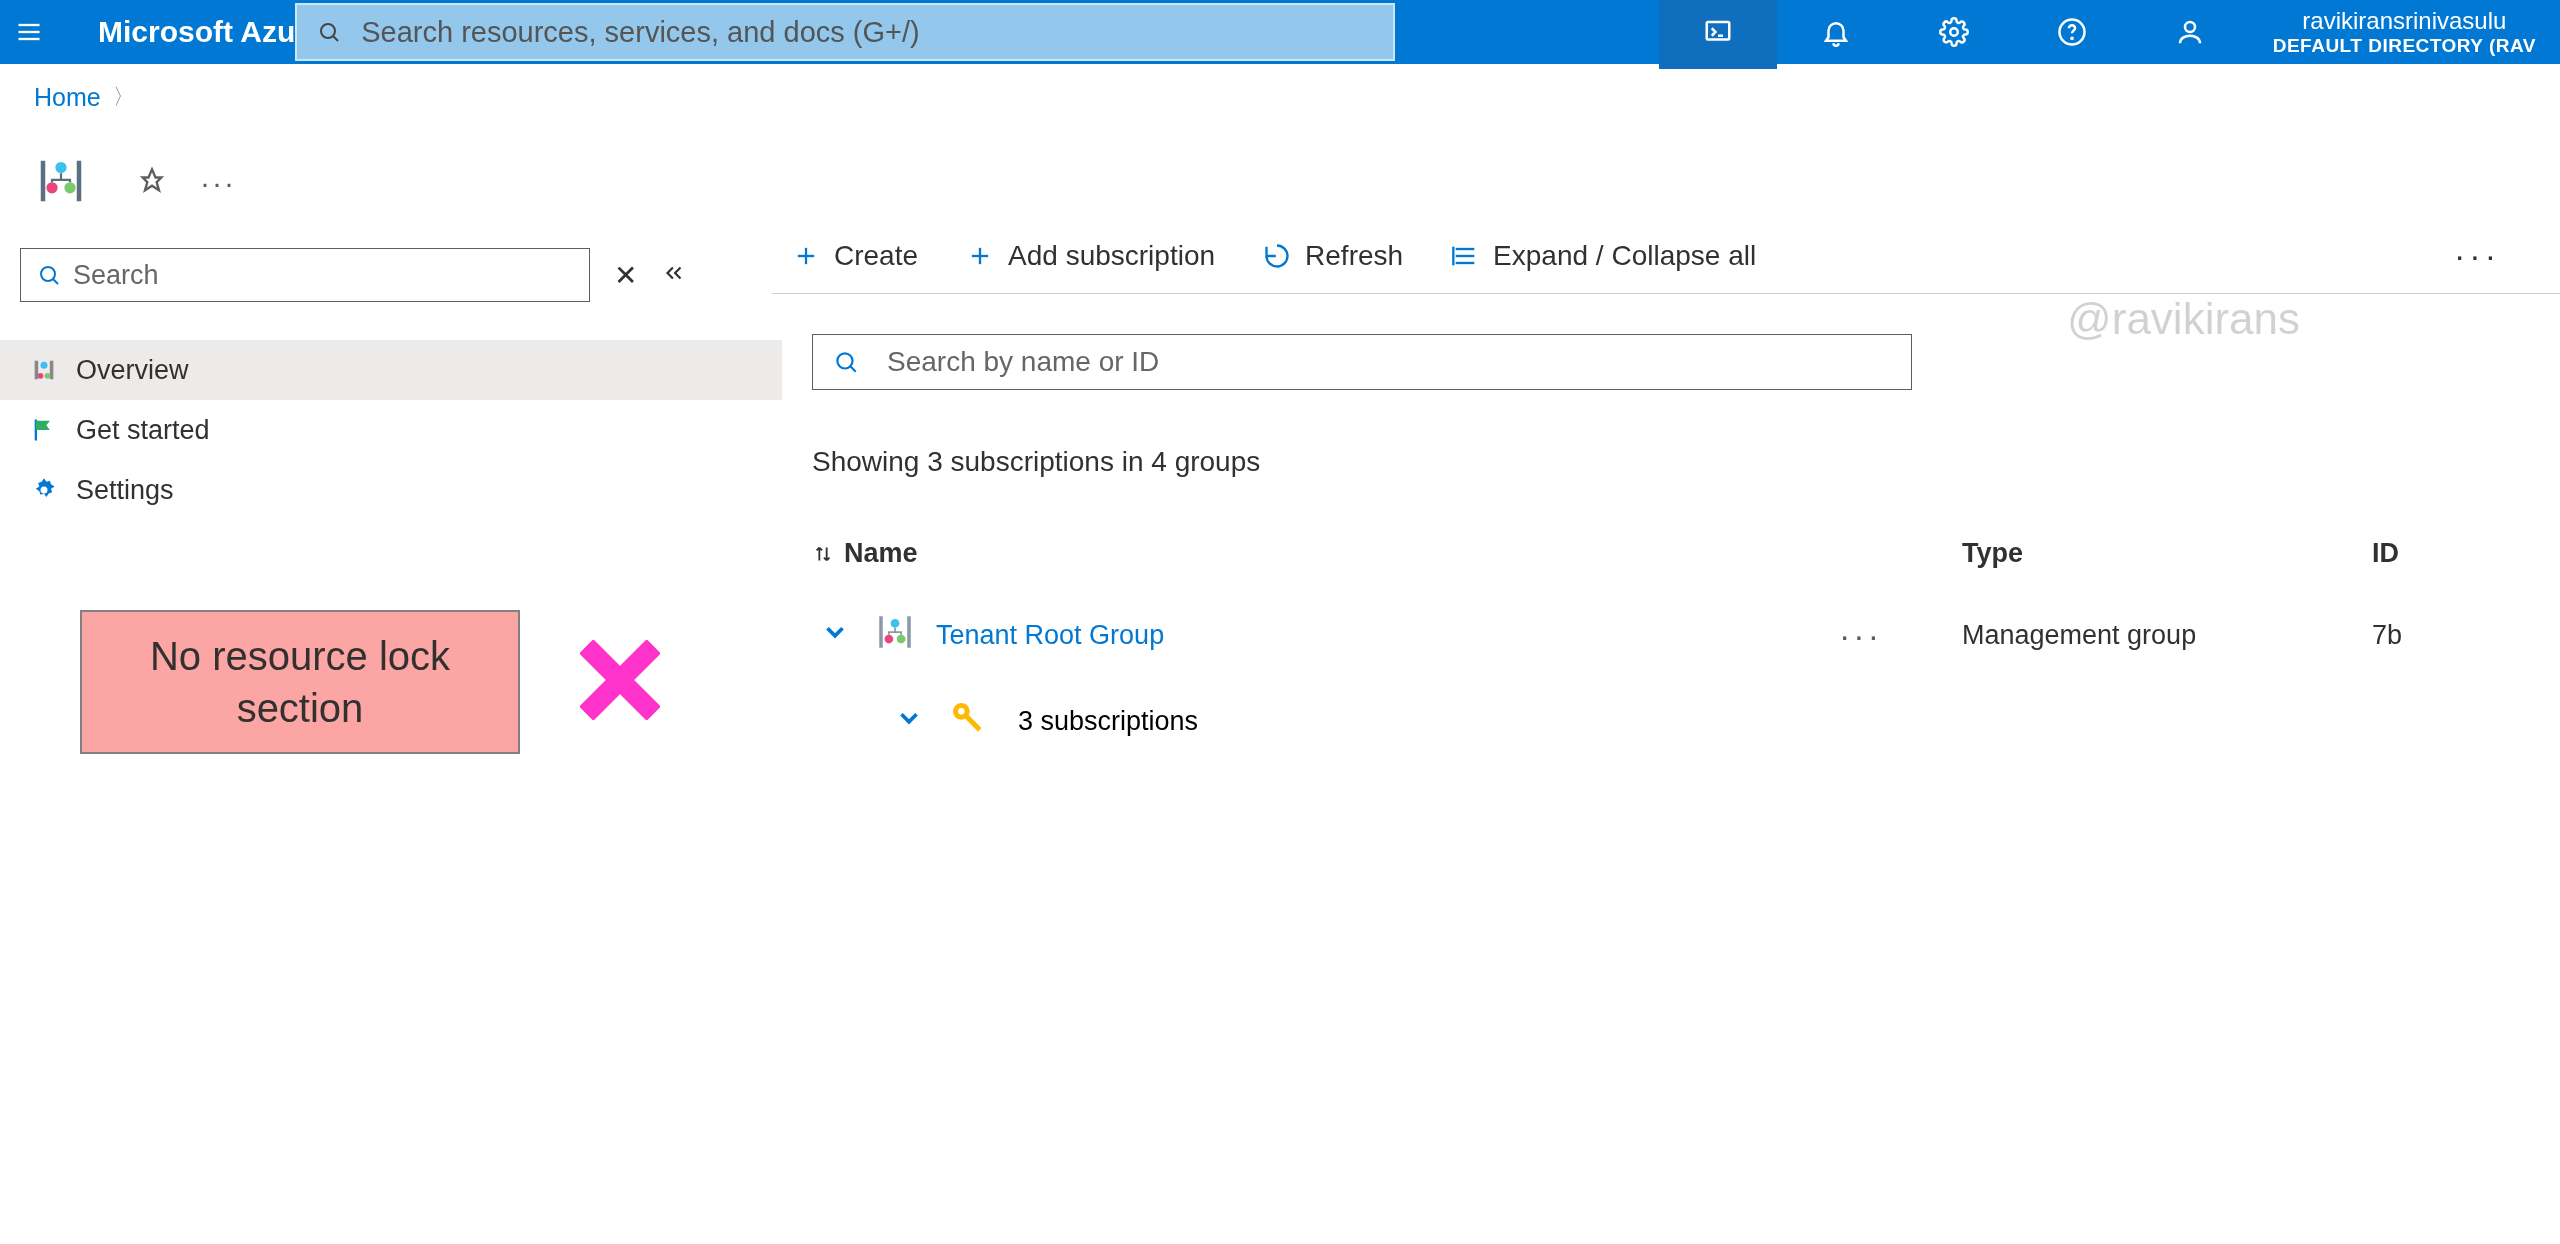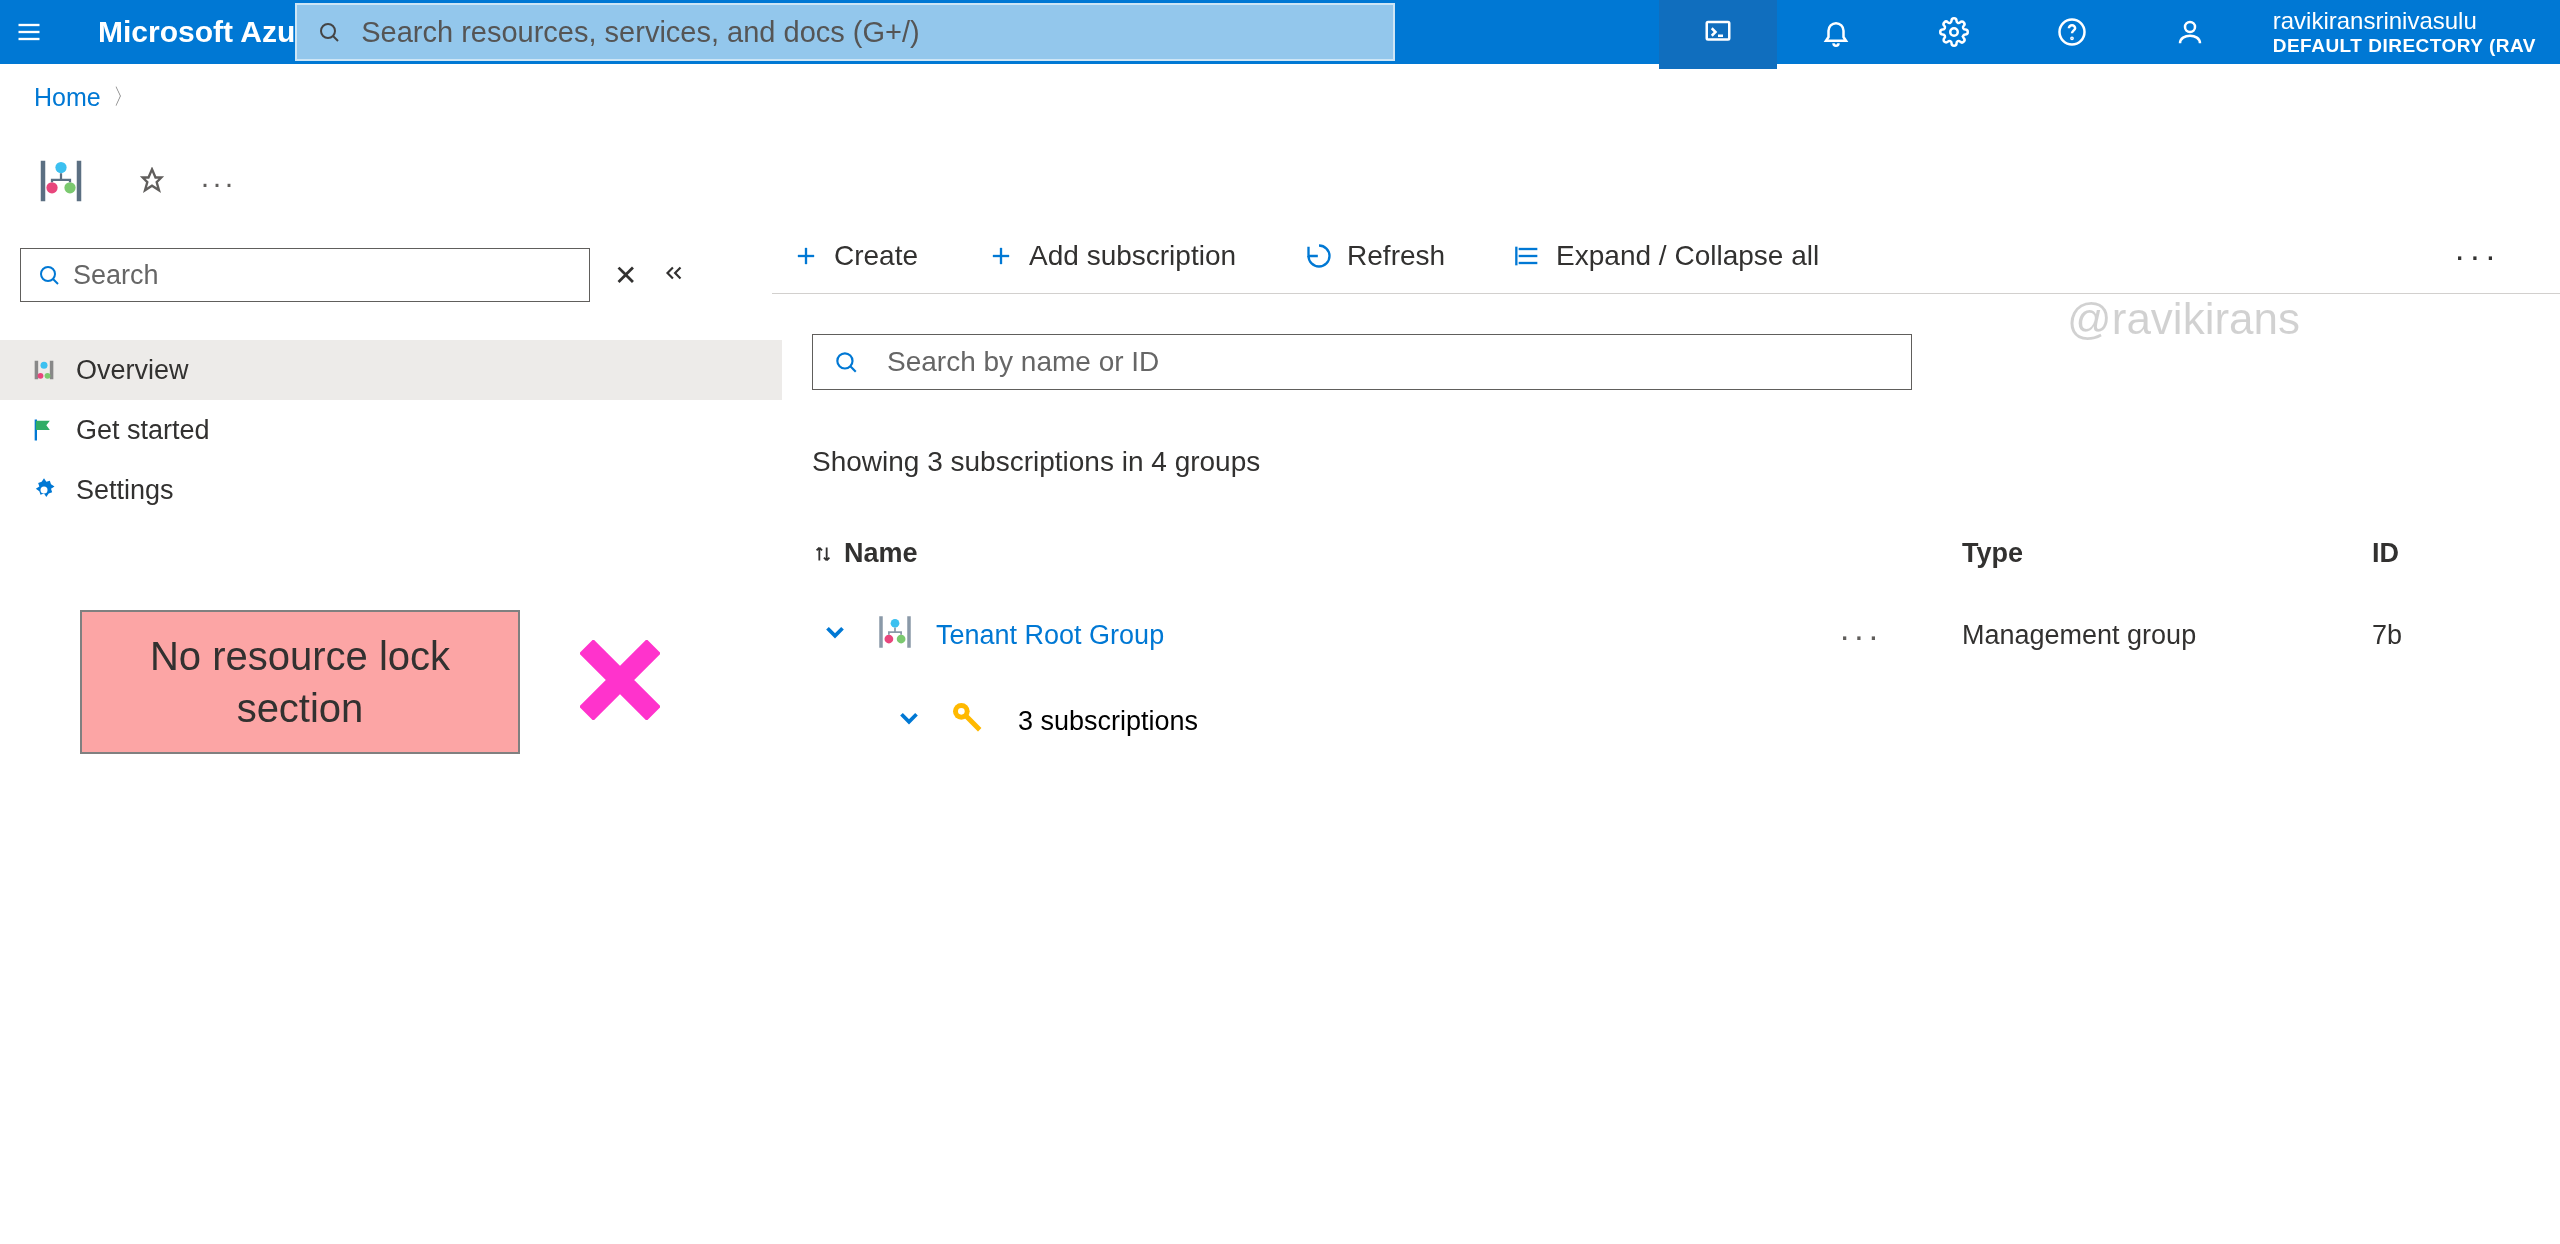--- a/index.html
+++ b/index.html
@@ -58,21 +58,21 @@
     display: flex; align-items: center; justify-content: center;
     cursor: pointer;
   }
   .topbar-icon-btn.cloudshell { background: #106ebe; }
   .topbar-icon-btn svg { width: 30px; height: 30px; stroke: #fff; }
   .account-block {
     padding: 0 24px;
     display: flex;
     flex-direction: column;
     justify-content: center;
-    align-items: flex-start;
+    align-items: center;
     color: #fff;
     height: 100%;
     min-width: 300px;
   }
   .account-block .uname { font-size: 24px; }
   .account-block .dir { font-size: 19px; font-weight: 600; letter-spacing: 0.5px; }
 
   
   .breadcrumb {
     padding: 18px 34px;
@@ -166,21 +166,21 @@
     color: #323130;
     line-height: 1.3;
   }
   .anno-cross svg { width: 80px; height: 80px; }
 
   
   .main-toolbar {
     display: flex;
     align-items: center;
     padding: 4px 20px 18px 20px;
-    gap: 69px;
+    gap: 48px;
     border-bottom: 1px solid #d2d0ce;
     margin-left: -10px;
   }
   .tool-btn {
     display: flex; align-items: center; gap: 14px;
     font-size: 28px; color: #323130;
     cursor: pointer;
   }
   .tool-btn svg { width: 28px; height: 28px; stroke: #0078d4; }
   .tool-more { font-size: 34px; color: #323130; margin-left: auto; margin-right: 40px; cursor: pointer; letter-spacing: 4px;}

